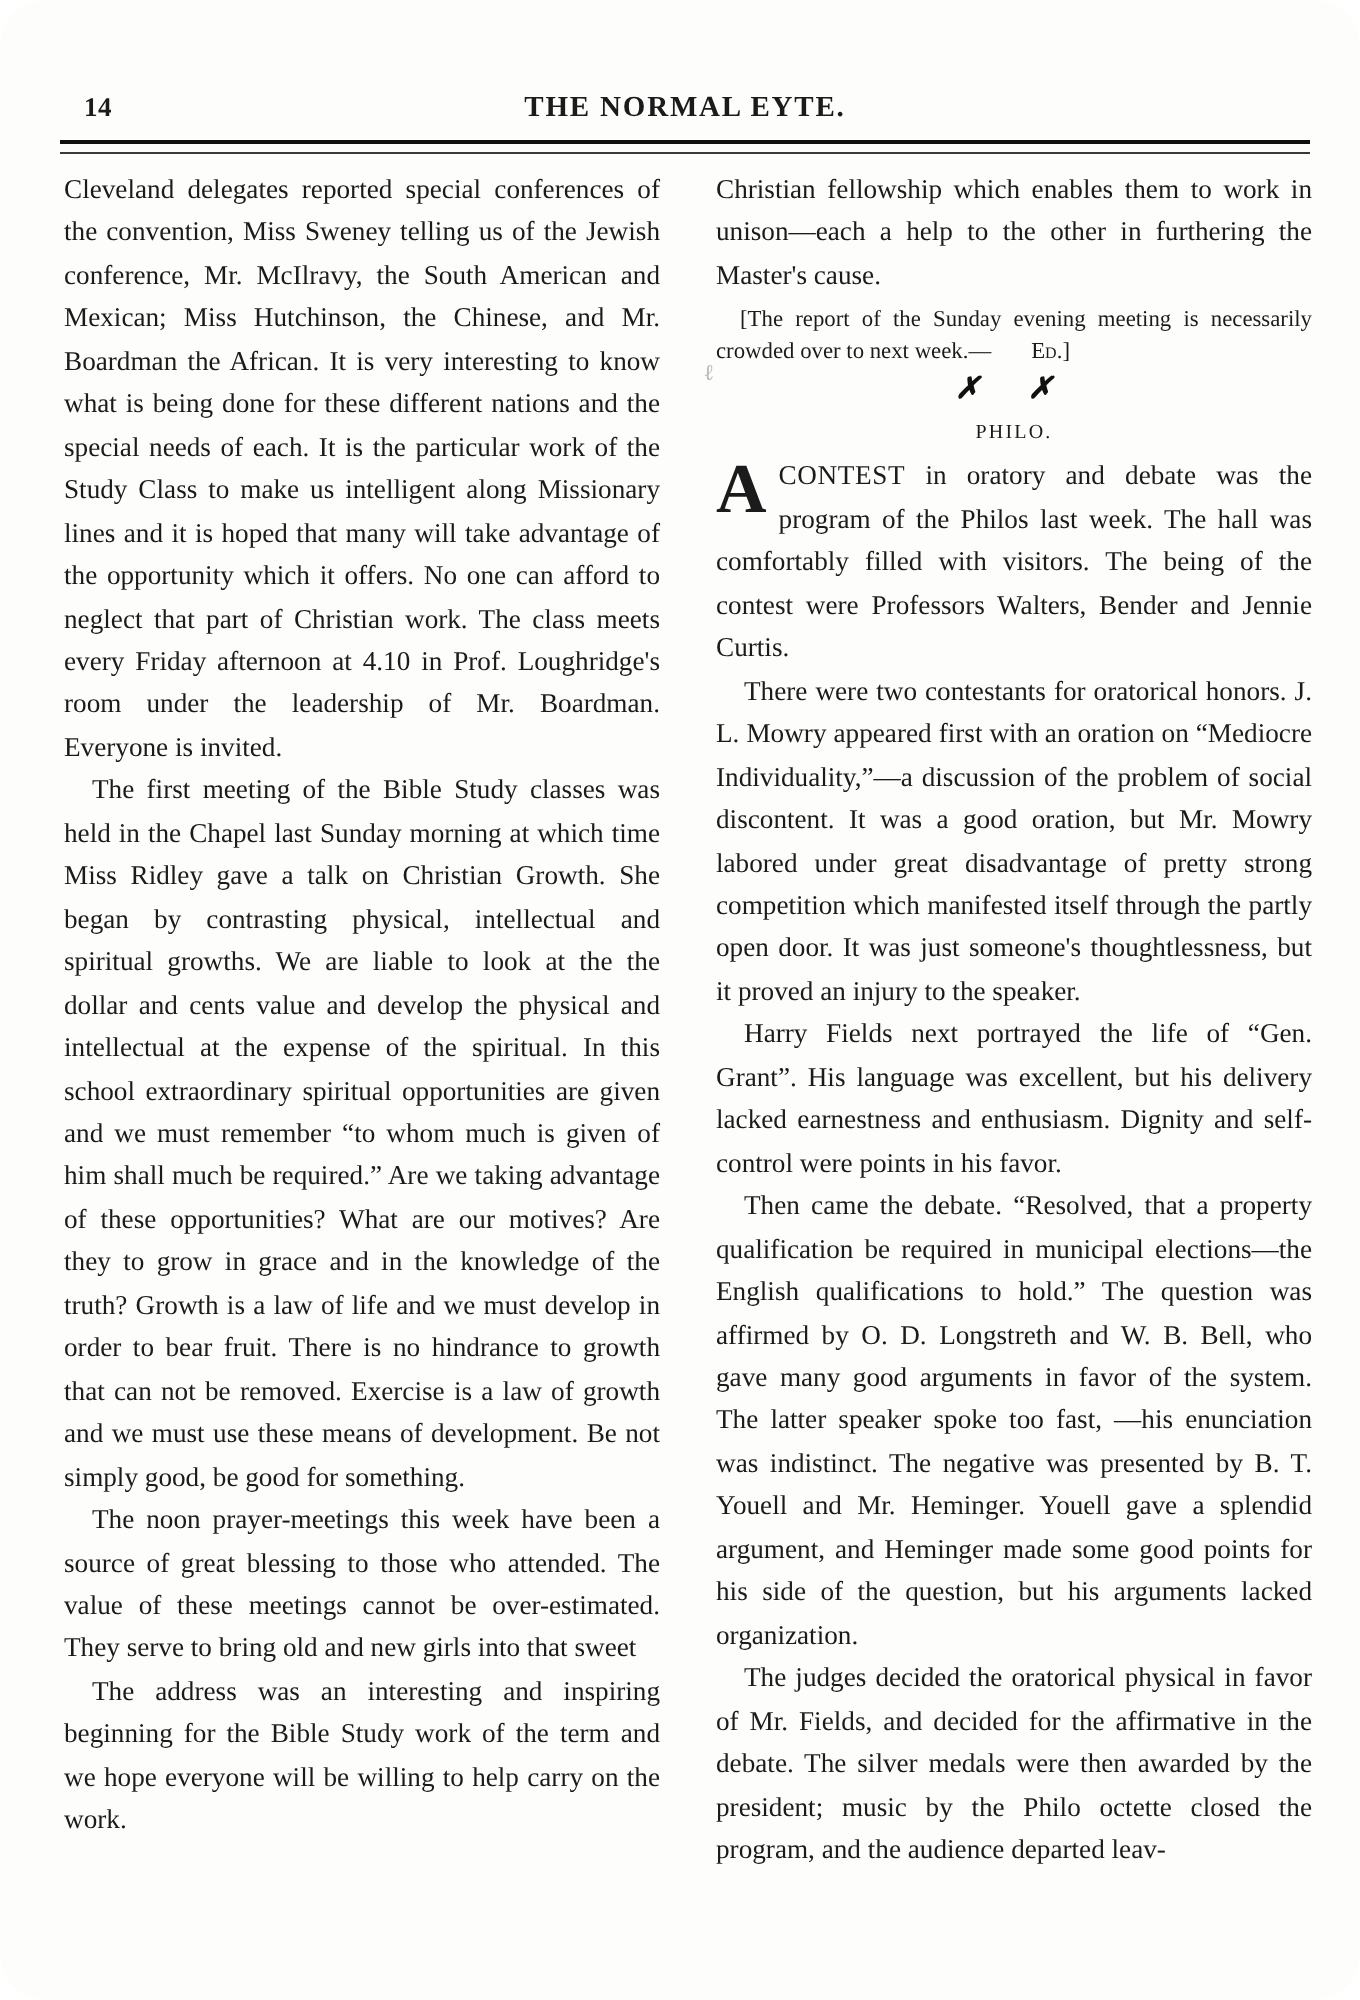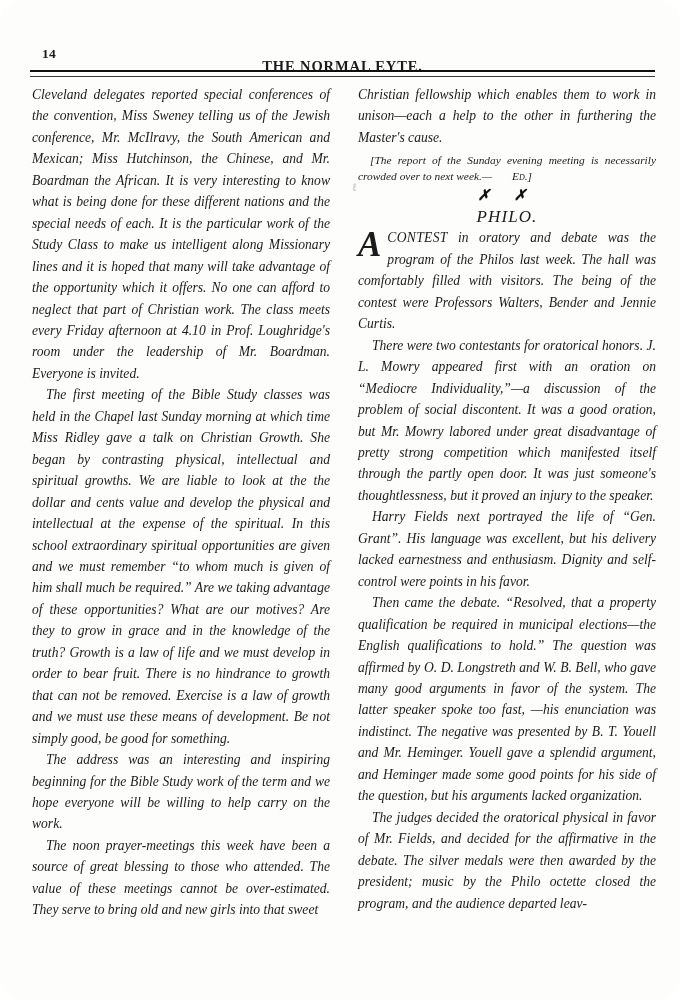--- a/index.html
+++ b/index.html
@@ -30,21 +30,21 @@
     position: absolute;
     left: 12px;
     top: 0;
     font-size: 13.5px;
     font-weight: bold;
     letter-spacing: 0.2px;
   }
   .head-title {
     position: absolute;
     left: 0;
-    top: 12px;
+    top: 0;
     width: 625px;
     text-align: center;
     font-size: 14.5px;
     font-weight: bold;
     letter-spacing: 0.9px;
   }
 
   .rule-thick {
     position: absolute;
     left: 30px;
@@ -73,21 +73,20 @@
     text-justify: inter-word;
     -webkit-hyphens: none;
     hyphens: none;
   }
   .col-left  { left: 32px; }
   .col-right { left: 358px; }
 
   .col p {
     margin: 0;
     text-indent: 14px;
-    font-style: italic;
   }
   .col p.noindent { text-indent: 0; }
 
   
   .ed-note {
     font-size: 11.4px;
     line-height: 15.6px;
     text-align: justify;
     margin: 5px 0 0 0 !important;
     text-indent: 12px !important;
@@ -106,21 +105,21 @@
     font-style: italic;
     letter-spacing: 10px;
     margin: 11px 0 2px 0;
     text-indent: 0 !important;
     color: #111;
   }
 
   
   .section-head {
     text-align: center;
-    font-size: 17px;
+    font-size: 10px;
     letter-spacing: 1.1px;
     margin: 1px 0 6px 0;
     text-indent: 0 !important;
   }
 
   
   .dropcap-para {
     text-indent: 0 !important;
     position: relative;
   }
@@ -158,22 +157,22 @@
   </div>
 
   <div class="rule-thick"></div>
   <div class="rule-thin"></div>
 
   <div class="speck">ℓ</div>
 
   <div class="col col-left">
     <p class="noindent">Cleveland delegates reported special conferences of the convention, Miss Sweney telling us of the Jewish conference, Mr. McIlravy, the South American and Mexican; Miss Hutchinson, the Chinese, and Mr. Boardman the African. It is very interesting to know what is being done for these different nations and the special needs of each. It is the particular work of the Study Class to make us intelligent along Missionary lines and it is hoped that many will take advantage of the opportunity which it offers. No one can afford to neglect that part of Christian work. The class meets every Friday afternoon at 4.10 in Prof. Loughridge's room under the leadership of Mr. Boardman. Everyone is invited.</p>
     <p>The first meeting of the Bible Study classes was held in the Chapel last Sunday morning at which time Miss Ridley gave a talk on Christian Growth. She began by contrasting physical, intellectual and spiritual growths. We are liable to look at the the dollar and cents value and develop the physical and intellectual at the expense of the spiritual. In this school extraordinary spiritual opportunities are given and we must remember “to whom much is given of him shall much be required.” Are we taking advantage of these opportunities? What are our motives? Are they to grow in grace and in the knowledge of the truth? Growth is a law of life and we must develop in order to bear fruit. There is no hindrance to growth that can not be removed. Exercise is a law of growth and we must use these means of development. Be not simply good, be good for something.</p>
+    <p>The noon prayer-meetings this week have been a source of great blessing to those who attended. The value of these meetings cannot be over-estimated. They serve to bring old and new girls into that sweet</p>
     <p>The address was an interesting and inspiring beginning for the Bible Study work of the term and we hope everyone will be willing to help carry on the work.</p>
-    <p>The noon prayer-meetings this week have been a source of great blessing to those who attended. The value of these meetings cannot be over-estimated. They serve to bring old and new girls into that sweet</p>
   </div>
 
   <div class="col col-right">
     <p class="noindent">Christian fellowship which enables them to work in unison—each a help to the other in furthering the Master's cause.</p>
 
     <p class="ed-note"><span>[The report of the Sunday evening meeting is necessarily crowded over to next week.—</span><span class="smallcaps">Ed.</span><span>]</span></p>
 
     <p class="ornament">✗ ✗</p>
 
     <p class="section-head">PHILO.</p>

